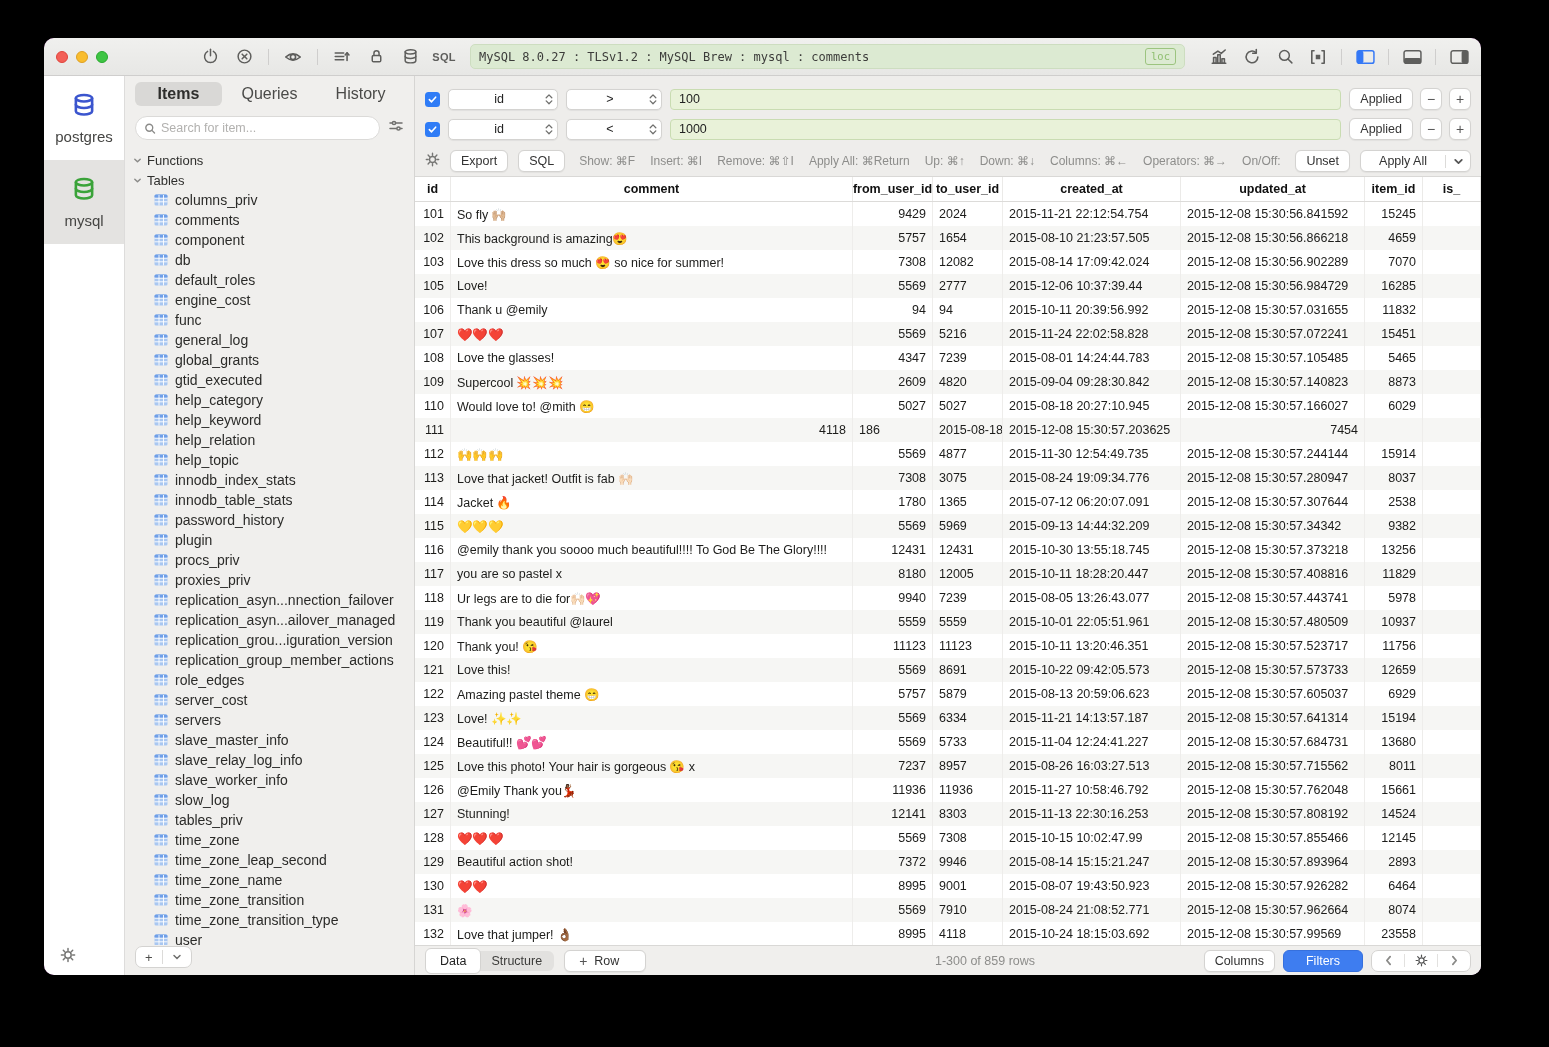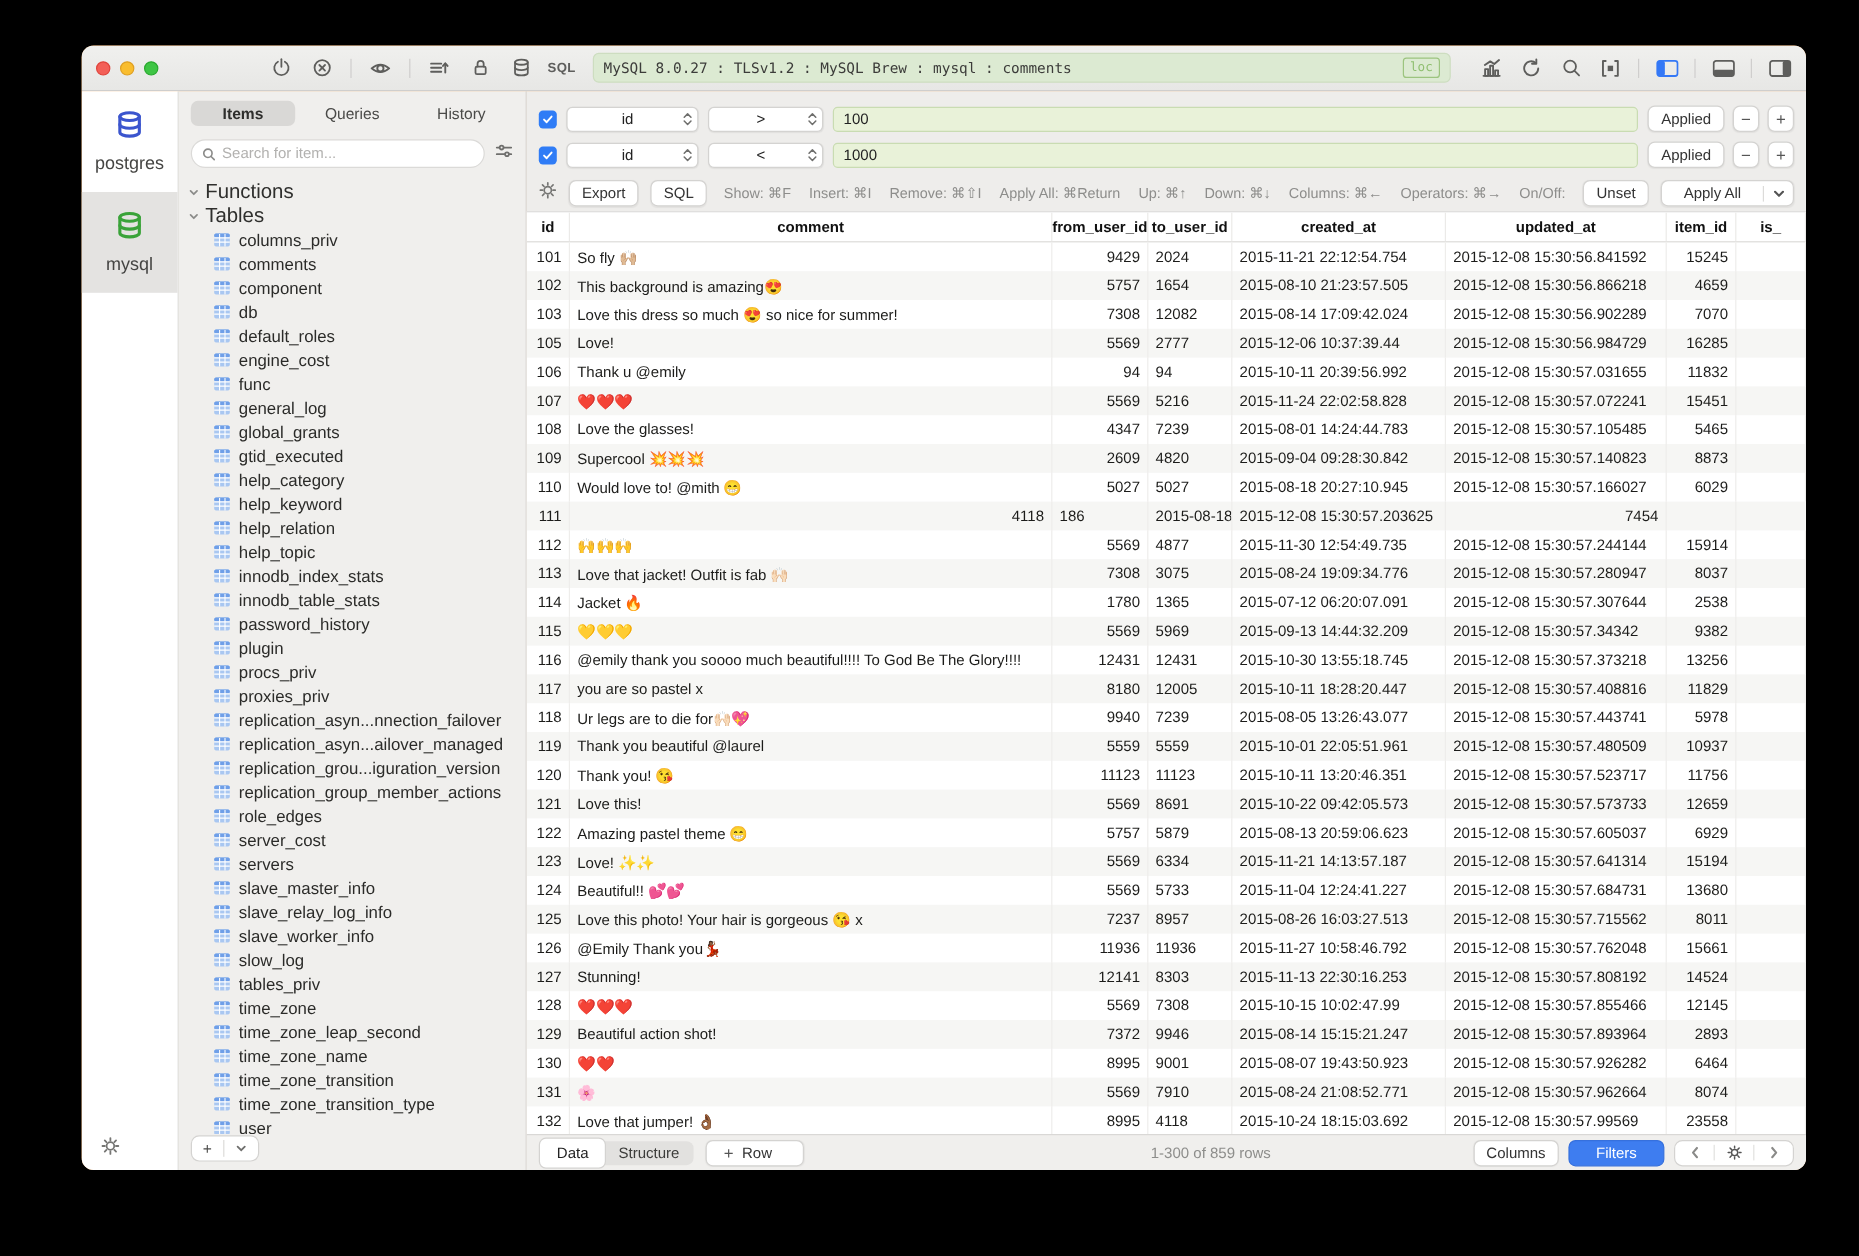--- a/index.html
+++ b/index.html
@@ -1,18 +1,18 @@
 <!DOCTYPE html>
 <html><head>
 <meta charset="utf-8">
 <style>
   * { margin:0; padding:0; box-sizing:border-box; }
   html,body { width:1549px; height:1047px; background:#000; font-family:"Liberation Sans",sans-serif; -webkit-font-smoothing:antialiased; }
   .stage { position:relative; width:1549px; height:1047px; background:#000; overflow:hidden; }
-  .window { position:absolute; left:68px; top:38px; width:1437px; height:937px; background:#fdba74; border-radius:10px; overflow:hidden; box-shadow:0 18px 50px rgba(0,0,0,.55); display:flex; flex-direction:column; }
+  .window { position:absolute; left:44px; top:38px; width:1437px; height:937px; background:#701a75; border-radius:10px; overflow:hidden; box-shadow:0 18px 50px rgba(0,0,0,.55); display:flex; flex-direction:column; }
 
   
   .titlebar { height:38px; flex:0 0 38px; background:linear-gradient(#f0f0ee,#e7e7e5); border-bottom:1px solid #cfcecd; display:flex; align-items:center; padding:0 12px; gap:0; }
   .lights { display:flex; gap:8px; margin-right:14px; }
   .light { width:12px; height:12px; border-radius:50%; }
   .light.red { background:#f35f57; border:1px solid #e0443c; }
   .light.yellow { background:#f9bd2e; border:1px solid #dfa023; }
   .light.green { background:#3ec544; border:1px solid #2aa92f; }
   .tb-icons { display:flex; align-items:center; gap:14px; margin-left:78px; }
   .tb-icon { width:20px; height:20px; display:flex; align-items:center; justify-content:center; color:#5e5e5c; }
@@ -33,28 +33,28 @@
   .rail { width:81px; flex:0 0 81px; background:#ffffff; border-right:1px solid #dddcdb; display:flex; flex-direction:column; align-items:stretch; }
   .conn { height:84px; display:flex; flex-direction:column; align-items:center; justify-content:center; gap:6px; cursor:default; }
   .conn.selected { background:#e4e3e1; }
   .conn-label { font-size:15px; color:#454543; }
   .rail-spacer { flex:1; }
   .rail-gear { height:40px; display:flex; align-items:center; padding-left:16px; }
 
   
   .sidebar { width:290px; flex:0 0 290px; background:#f0efed; border-right:1px solid #d6d5d3; display:flex; flex-direction:column; min-height:0; }
   .sb-tabs { height:30px; display:flex; align-items:center; padding:8px 10px 2px; gap:4px; }
-  .sb-tab { flex:1; text-align:center; font-size:13px; color:#4a4a48; padding:3px 4px; border-radius:6px; }
+  .sb-tab { flex:1; text-align:center; font-size:16px; color:#4a4a48; padding:3px 4px; border-radius:6px; }
   .sb-tab.selected { background:#d9d8d6; font-weight:600; color:#2e2e2c; }
   .sb-search-row { display:flex; align-items:center; gap:8px; padding:10px 10px 6px; }
   .sb-search { flex:1; height:24px; background:#fff; border:1px solid #dbdad8; border-radius:13px; display:flex; align-items:center; padding:0 8px; gap:5px; }
   .sb-search input { border:none; outline:none; background:transparent; font-size:12.5px; color:#333; width:100%; font-family:"Liberation Sans",sans-serif; }
   .sb-search input::placeholder { color:#b2b1af; }
   .tree { flex:1; overflow:hidden; padding:4px 0 0 8px; }
-  .tree-section { display:flex; align-items:center; gap:5px; height:20px; font-size:17px; color:#2f2f2d; }
+  .tree-section { display:flex; align-items:center; gap:5px; height:20px; font-size:13px; color:#2f2f2d; }
   .tree-chevron svg { stroke:#8b8b89; fill:none; stroke-width:1.6; stroke-linecap:round; stroke-linejoin:round; }
   .tree-items { }
   .tree-item { display:flex; align-items:center; gap:7px; height:20px; padding-left:21px; font-size:14px; color:#2b2b29; white-space:nowrap; }
   .sb-bottom { height:30px; flex:0 0 30px; display:flex; align-items:center; padding:0 10px 6px; }
   .split-btn { display:flex; align-items:center; background:#fff; border:1px solid #d4d3d1; border-radius:7px; height:22px; overflow:hidden; }
   .split-btn .part { padding:0 9px; font-size:13px; color:#4c4c4a; display:flex; align-items:center; height:100%; }
   .split-btn .sep { width:1px; height:14px; background:#ddedcd0; background:#dcdbd9; }
 
   
   .main { flex:1; display:flex; flex-direction:column; min-width:0; background:#eeedeb; }

